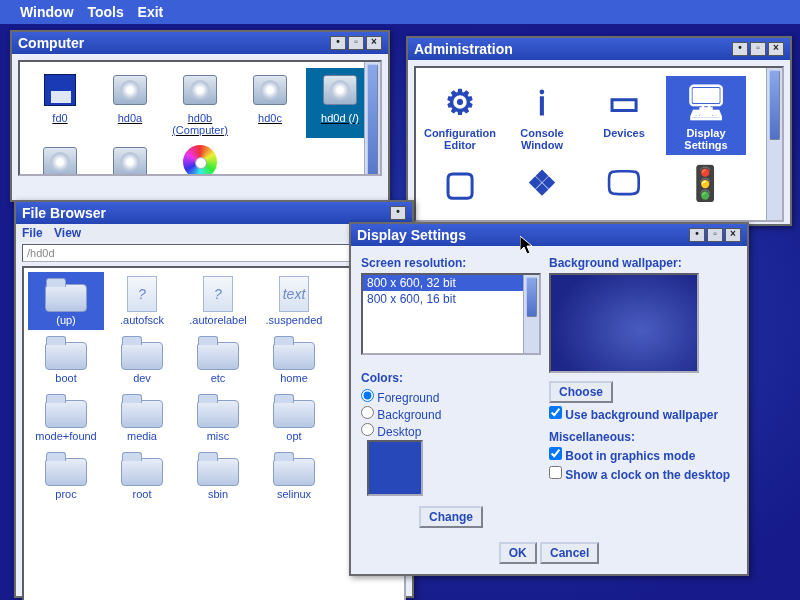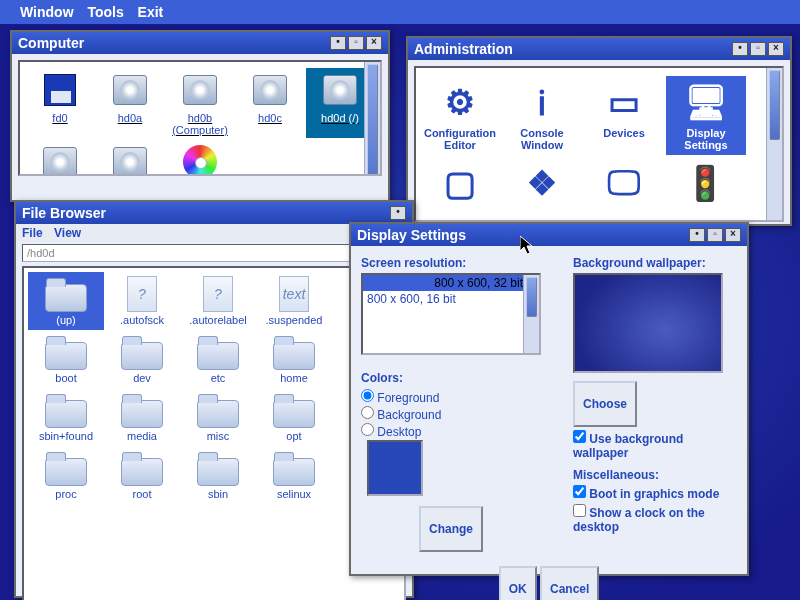--- a/index.html
+++ b/index.html
@@ -32,25 +32,25 @@
 .folder-shape::before { content: ""; position: absolute; top: -7px; left: 0; width: 18px; height: 8px; background: #cdd9ee; border: 1px solid #8aa0c8; border-bottom: none; border-radius: 3px 3px 0 0; }
 .file-ic { width: 30px; height: 36px; margin: 0 auto 2px; background: linear-gradient(#f4f7fc,#d8e2f2); border: 1px solid #a6b8d6; position: relative; font-size: 14px; color: #6d8bc4; display: flex; align-items: center; justify-content: center; font-style: italic; }
 .vscroll { position: absolute; right: 0; top: 0; bottom: 0; width: 16px; background: #d2dbef; border-left: 1px solid #a0a8c0; }
 .vscroll .thumb { position: absolute; left: 2px; right: 2px; background: linear-gradient(#8aa8e8,#5070c8); border: 1px outset #b8c8f0; border-radius: 2px; }
 .admin-ic { width: 56px; height: 44px; margin: 0 auto 3px; display: flex; align-items: center; justify-content: center; font-size: 34px; }
 .admin-item { width: 80px; text-align: center; font-size: 11px; color: #2648b8; font-weight: bold; padding: 4px 1px; cursor: pointer; }
 .admin-item.selected { background: #3b5fd6; color: #fff; }
 .ds-content { padding: 10px; font-size: 12px; color: #2648b8; }
 .ds-label { font-weight: bold; margin-bottom: 3px; }
 .ds-list { width: 180px; height: 82px; background: #fff; border: 2px inset #aab; display: inline-block; vertical-align: top; position: relative; }
-.ds-list .sel { background: #3b5fd6; color: #000000; padding: 1px 16px; text-align: right; }
+.ds-list .sel { background: #3b5fd6; color: #ffffff; padding: 1px 4px; }
 .ds-list div { padding: 1px 4px; }
-.ds-row { display: flex; gap: 32px; }
+.ds-row { display: flex; gap: 8px; }
 .color-swatch { width: 56px; height: 56px; background: #2648b8; border: 2px inset #aab; display: inline-block; vertical-align: top; margin-left: 6px; }
-.ds-button { background: #e6ebf4; border: 2px outset #c8d0e4; padding: 14px 8px; font-size: 12px; color: #2648b8; font-weight: bold; cursor: pointer; }
+.ds-button { background: #e6ebf4; border: 2px outset #c8d0e4; padding: 2px 8px; font-size: 12px; color: #2648b8; font-weight: bold; cursor: pointer; }
 .wallpaper-prev { width: 150px; height: 100px; border: 2px inset #aab; background: radial-gradient(ellipse 90px 70px at 90px 55px,#4a5cc0,#1c2688); }
 .radio-row { font-size: 12px; color: #2648b8; margin: 1px 0; }
 .check-row { font-size: 12px; color: #2648b8; font-weight: bold; margin: 3px 0; }
 .cursor-ptr { position: absolute; width: 0; height: 0; z-index: 999; }
 </style>
 </head>
 <body>
 
 <div class="menubar">
   <span>Window</span>
@@ -217,21 +217,21 @@
         <div class="fitem">
           <div class="folder-ic">
             <div class="folder-shape"></div>
           </div>
           <div>home</div>
         </div>
         <div class="fitem">
           <div class="folder-ic">
             <div class="folder-shape"></div>
           </div>
-          <div>sbin+found</div>
+          <div>mode+found</div>
         </div>
         <div class="fitem">
           <div class="folder-ic">
             <div class="folder-shape"></div>
           </div>
           <div>media</div>
         </div>
         <div class="fitem">
           <div class="folder-ic">
             <div class="folder-shape"></div>

